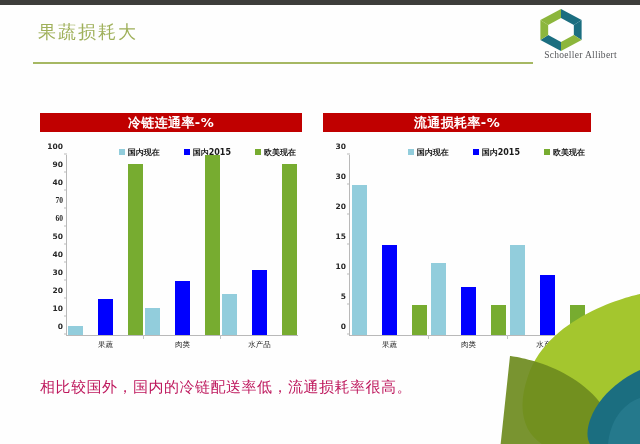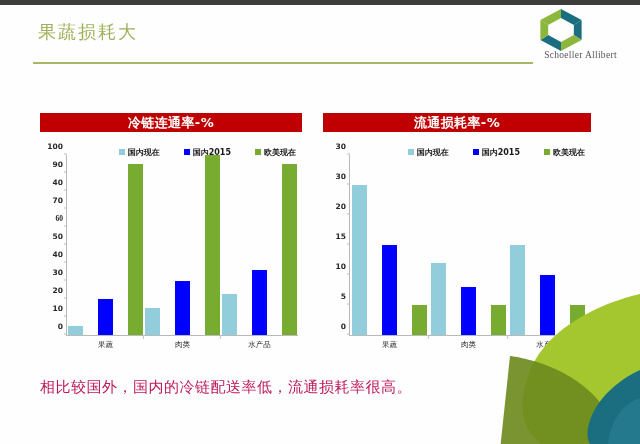--- a/index.html
+++ b/index.html
@@ -280,21 +280,21 @@
             <div class="ytick" style="bottom: 20%;">20</div>
             <div class="ytick-mark" style="bottom: 20%;"></div>
             <div class="ytick" style="bottom: 30%;">30</div>
             <div class="ytick-mark" style="bottom: 30%;"></div>
             <div class="ytick" style="bottom: 40%;">40</div>
             <div class="ytick-mark" style="bottom: 40%;"></div>
             <div class="ytick" style="bottom: 50%;">50</div>
             <div class="ytick-mark" style="bottom: 50%;"></div>
             <div class="ytick" style="bottom: 60%; font-family: Liberation Serif, serif;">60</div>
             <div class="ytick-mark" style="bottom: 60%;"></div>
-            <div class="ytick" style="bottom: 70%;">70</div>
+            <div class="ytick" style="bottom: 70%; font-family: Liberation Serif, serif;">70</div>
             <div class="ytick-mark" style="bottom: 70%;"></div>
             <div class="ytick" style="bottom: 80%;">40</div>
             <div class="ytick-mark" style="bottom: 80%;"></div>
             <div class="ytick" style="bottom: 90%;">90</div>
             <div class="ytick-mark" style="bottom: 90%;"></div>
             <div class="ytick" style="bottom: 100%;">100</div>
             <div class="ytick-mark" style="bottom: 100%;"></div>
           </div>
         <div class="groups">
             <div class="group">

